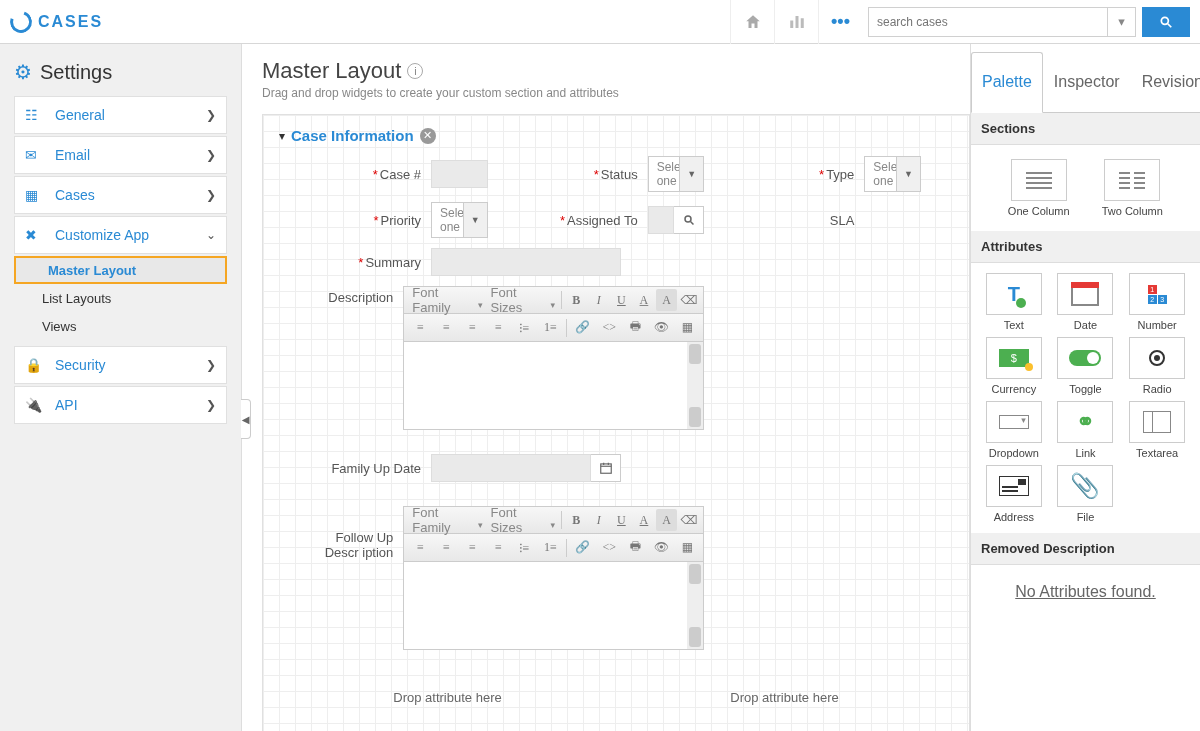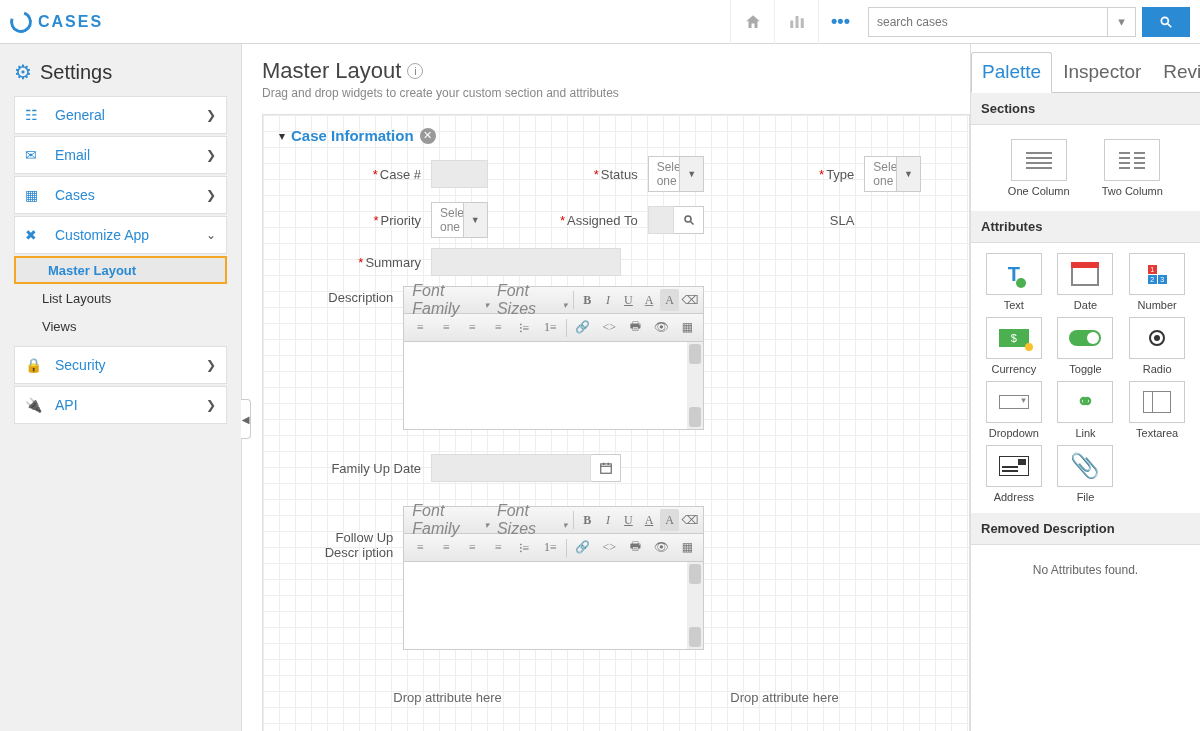--- a/index.html
+++ b/index.html
@@ -51,46 +51,46 @@
 .form-select .dd { position: absolute; right: 0; top: 0; width: 24px; height: 100%; background: #f0f0f0; border-left: 1px solid #ccc; display: flex; align-items: center; justify-content: center; font-size: 9px; color: #666; }
 .assigned-wrap { display: flex; max-width: 190px; flex: 1; }
 .assigned-input { flex: 1; height: 28px; background: #eaeaea; border: 1px solid #ddd; }
 .assigned-search { width: 30px; height: 28px; border: 1px solid #ccc; border-left: none; display: flex; align-items: center; justify-content: center; color: #666; background: #fff; cursor: pointer; }
 
 .rich-editor { flex: 1; max-width: 520px; }
 .rte-toolbar-row { background: linear-gradient(#f7f7f7, #e8e8e8); border: 1px solid #ccc; display: flex; align-items: center; height: 28px; padding: 0 4px; gap: 2px; }
 .rte-toolbar-row + .rte-toolbar-row { border-top: none; }
 .rte-btn { width: 24px; height: 22px; display: flex; align-items: center; justify-content: center; font-size: 12px; color: #777; border-radius: 2px; cursor: pointer; font-family: Georgia, serif; }
 .rte-sep { width: 1px; height: 18px; background: #ccc; margin: 0 2px; }
-.rte-select { font-size: 16px; color: #888; padding: 0 14px 0 4px; position: relative; cursor: pointer; font-style: italic; }
+.rte-select { font-size: 13px; color: #888; padding: 0 14px 0 4px; position: relative; cursor: pointer; }
 .rte-select::after { content: '▾'; position: absolute; right: 2px; font-size: 9px; }
 .rte-body { height: 88px; border: 1px solid #ccc; border-top: none; background: #fff; position: relative; }
 .rte-scroll { position: absolute; right: 0; top: 0; width: 16px; height: 100%; background: #eee; }
 .rte-scroll::before { content: ''; position: absolute; top: 2px; left: 2px; width: 12px; height: 20px; background: #ccc; border-radius: 3px; }
 .rte-scroll::after { content: ''; position: absolute; bottom: 2px; left: 2px; width: 12px; height: 20px; background: #ccc; border-radius: 3px; }
 
 .date-wrap { display: flex; max-width: 190px; flex: 1; }
 .date-input { flex: 1; height: 28px; background: #eaeaea; border: 1px solid #ddd; }
 .date-btn { width: 30px; height: 28px; border: 1px solid #ccc; border-left: none; display: flex; align-items: center; justify-content: center; background: #fff; cursor: pointer; }
 
 .drop-row { display: grid; grid-template-columns: 1fr 1fr; margin-top: 30px; }
 .drop-zone { text-align: center; color: #666; font-size: 13px; padding: 10px; }
 
 .right-panel { width: 230px; border-left: 1px solid #ddd; padding-top: 8px; }
 .tabs { display: flex; border-bottom: 1px solid #ccc; }
-.tab { padding: 8px 10px; font-size: 19px; color: #666; cursor: pointer; border: 1px solid transparent; }
+.tab { padding: 20px 10px; font-size: 16px; color: #666; cursor: pointer; border: 1px solid transparent; }
 .tab.active { color: #2a8ad4; border: 1px solid #ccc; border-bottom-color: #fff; background: #fff; margin-bottom: -1px; border-radius: 3px 3px 0 0; }
 
 .panel-section-hdr { background: #f0f0f0; padding: 8px 10px; font-weight: bold; font-size: 13px; border-bottom: 1px solid #ddd; }
 .palette-grid { display: grid; grid-template-columns: repeat(3, 1fr); gap: 6px; padding: 10px; }
 .palette-grid.two { grid-template-columns: repeat(2, 1fr); padding: 14px 24px; }
 .palette-item { text-align: center; cursor: grab; }
 .palette-box { width: 56px; height: 42px; border: 1px solid #ccc; margin: 0 auto 4px; display: flex; align-items: center; justify-content: center; font-size: 20px; background: #fff; }
 .palette-label { font-size: 11px; color: #444; }
-.no-attrs { text-align: center; color: #666; font-size: 12px; padding: 18px; }
+.no-attrs { text-align: center; color: #666; font-size: 16px; padding: 18px; text-decoration: underline; }
 
 
 .ic-lines { display: flex; flex-direction: column; gap: 3px; }
 .ic-lines span { width: 26px; height: 2px; background: #888; }
 .ic-twocol { display: flex; gap: 4px; }
 .ic-twocol div { display: flex; flex-direction: column; gap: 3px; }
 .ic-twocol span { width: 11px; height: 2px; background: #888; }
 .ic-text { position: relative; }
 .ic-text::before { content: 'T'; color: #2a8ad4; font-weight: bold; font-size: 20px; }
 .ic-text::after { content: ''; position: absolute; bottom: -2px; right: -6px; width: 10px; height: 10px; background: #4caf50; border-radius: 50%; }

